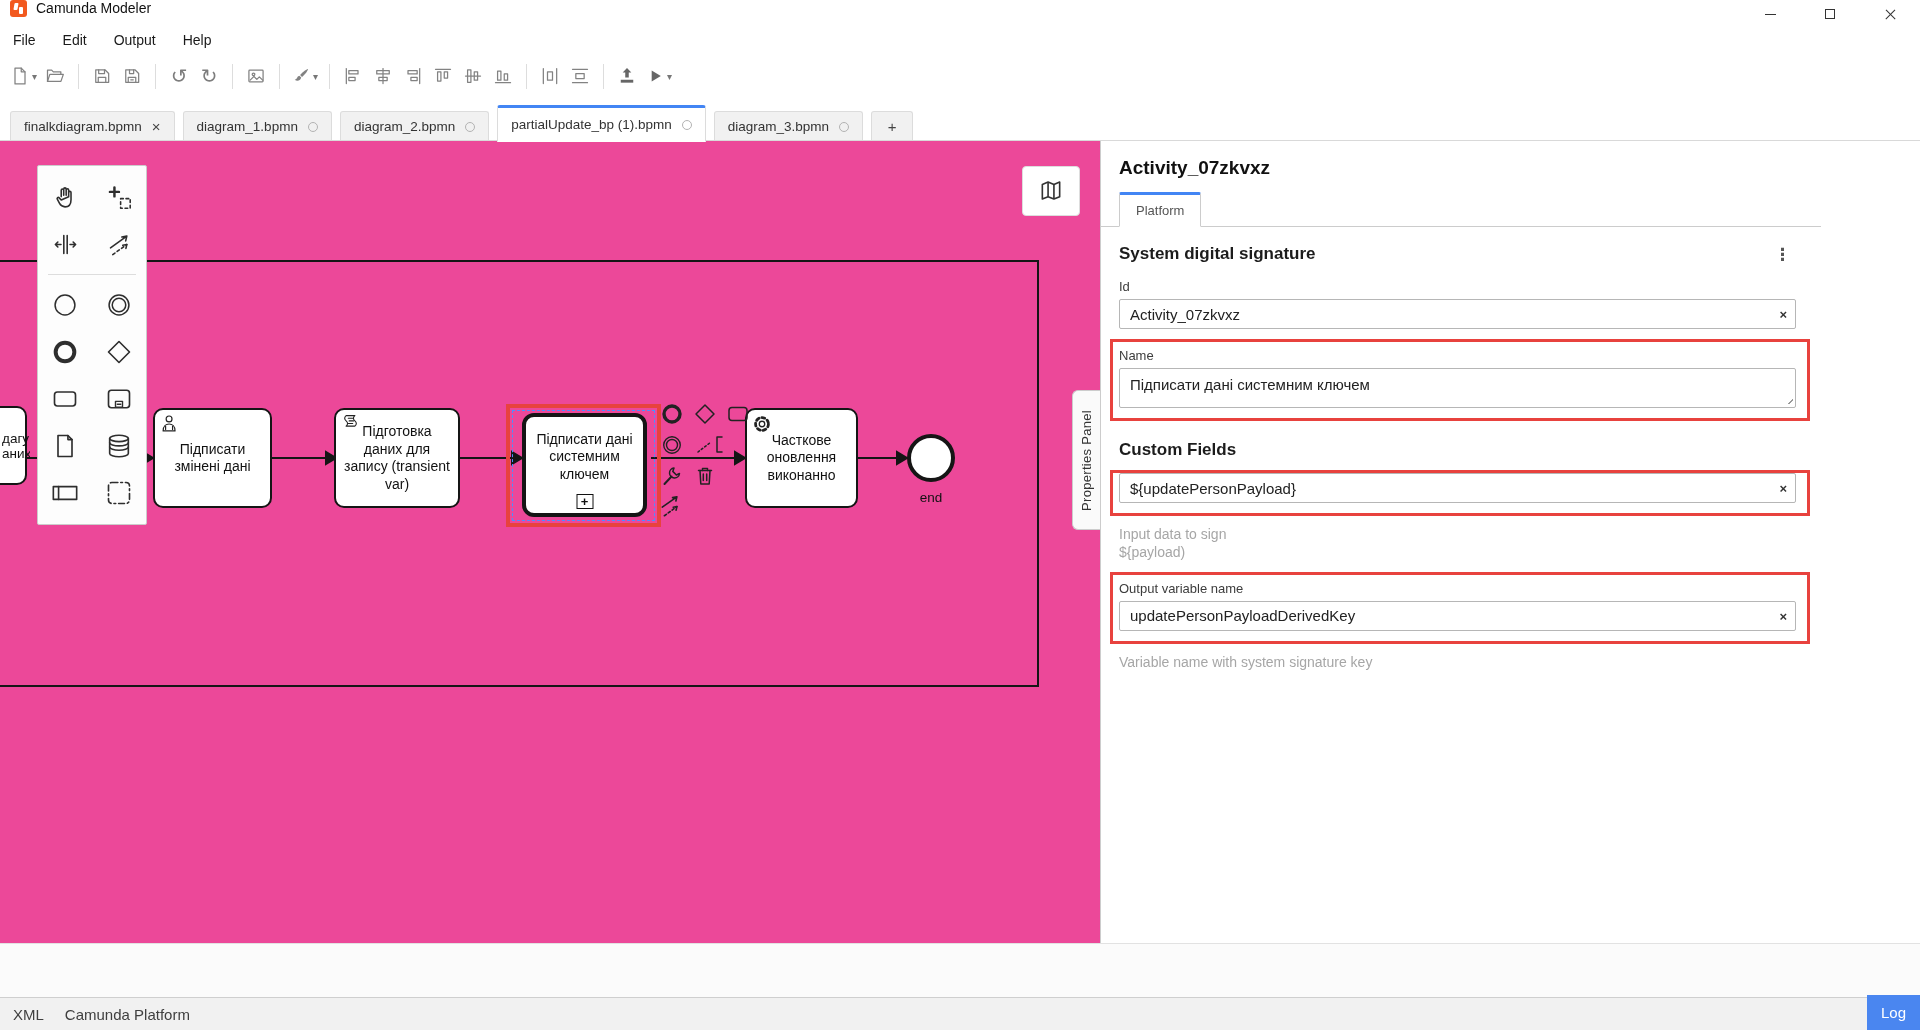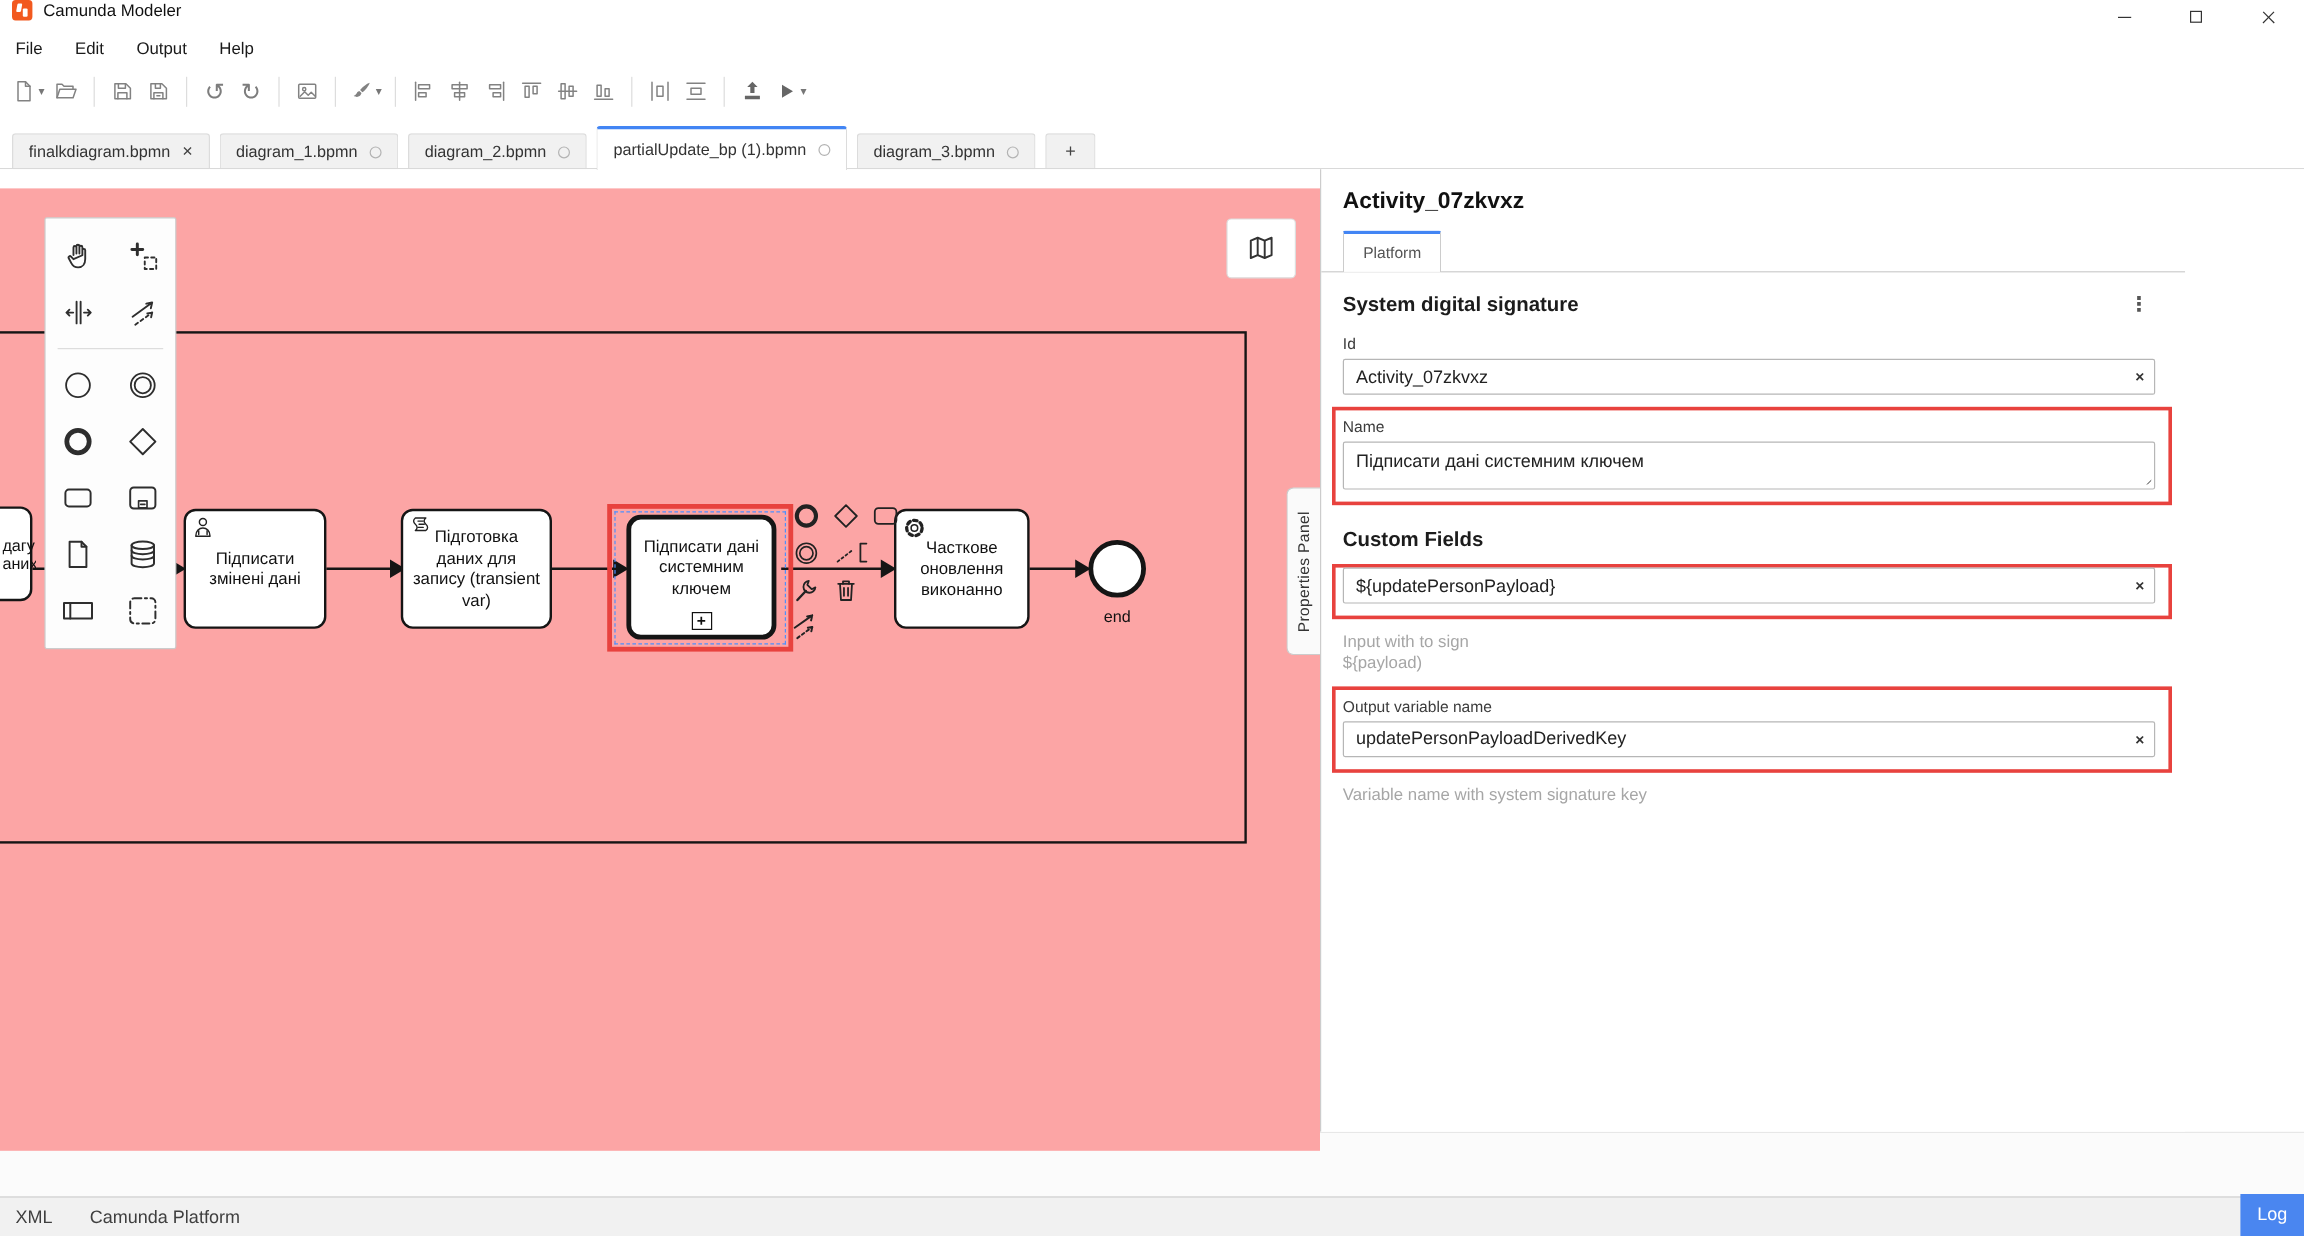--- a/index.html
+++ b/index.html
@@ -39,21 +39,21 @@
   .tabbar::after{content:'';position:absolute;left:0;right:0;bottom:0;height:1px;background:var(--border)}
   .tab{display:flex;align-items:center;gap:10px;background:#f1f1f1;border:1px solid #dcdcdc;border-bottom:none;
        border-radius:3px 3px 0 0;height:30px;padding:0 13px;margin-right:8px;font-size:13.5px;color:#333;white-space:nowrap}
   .tab.active{background:#fff;border-top:3px solid var(--blue);height:37px;z-index:3;margin-bottom:-1px;border-bottom:1px solid #fff}
   .dirty-dot{width:10px;height:10px;border:1.5px solid #b3b3b3;border-radius:50%;flex:none}
   .tab-close{font-size:15px;color:#444;line-height:1}
   .tab-plus{width:42px;justify-content:center;gap:0;font-size:15px;color:#444}
 
   
   .main{position:relative;height:802px;background:#fff}
-  .canvas{position:absolute;left:0;top:16px;width:1100px;height:802px;overflow:hidden;background:#fca5a5}
+  .canvas{position:absolute;left:0;top:0;width:1100px;height:802px;overflow:hidden;background:#ec4899}
   .flows{position:absolute;left:0;top:0;pointer-events:none}
 
   
   .palette{position:absolute;left:37px;top:24px;width:110px;background:#fdfdfd;border:1px solid #ccc;border-radius:2px;
            display:grid;grid-template-columns:1fr 1fr;padding:8px 0;z-index:10}
   .pal-entry{height:47px;display:flex;align-items:center;justify-content:center}
   .pal-sep{grid-column:1/3;height:1px;background:#ddd;margin:6px 10px}
   .picon{stroke:#2e2e2e;fill:none;stroke-width:1.4;stroke-linecap:round;stroke-linejoin:round}
 
   
@@ -108,21 +108,21 @@
   .name-area{width:100%;height:40px;border:1px solid #b6b6b6;border-radius:2px;padding:7px 26px 7px 10px;font-size:15px;color:#222;
              font-family:inherit;resize:none;outline:none;display:block}
   .grip{position:absolute;right:3px;bottom:4px;width:9px;height:9px;clip-path:polygon(100% 0,100% 100%,0 100%);
         background:repeating-linear-gradient(135deg,#999 0 1.5px,transparent 1.5px 4.5px)}
   .hint{color:#a6a6a6;font-size:14px;line-height:1.32;margin-top:9px}
   .hint.cont{margin-top:0}
   .h2-custom{display:block;margin-top:19px}
 
   
   .bottom-strip{height:54px;background:#fbfbfb;border-top:1px solid #e2e2e2}
-  .statusbar{height:33px;background:#f1f1f1;border-top:1px solid #cfcfcf;display:flex;align-items:center;gap:31px;
+  .statusbar{height:33px;background:#f1f1f1;border-top:1px solid #cfcfcf;display:flex;align-items:center;gap:21px;
              padding-left:13px;font-size:15px;color:#3f3f3f;position:relative}
   .log-btn{position:absolute;right:0;bottom:0;width:53px;height:35px;background:#4a86f0;color:#fff;display:flex;
            align-items:center;justify-content:center;font-size:15px}
 </style>
 </head>
 <body>
 
 <div class="titlebar">
   <span class="app-icon"></span>
   <span>Camunda Modeler</span>
@@ -538,21 +538,21 @@
       </div>
 
       <span class="h2-custom">Custom Fields</span>
 
       <div class="hl-group">
         <div class="input-wrap">
           <input class="text-input" type="text" value="${updatePersonPayload}" style="">
           <span class="clear-x">×</span>
         </div>
       </div>
-      <div class="hint">Input with to sign</div>
+      <div class="hint">Input data to sign</div>
       <div class="hint cont">${payload)</div>
 
       <div class="hl-group">
         <div class="field-label">Output variable name</div>
         <div class="input-wrap">
           <input class="text-input" type="text" value="updatePersonPayloadDerivedKey" style="">
           <span class="clear-x">×</span>
         </div>
       </div>
       <div class="hint">Variable name with system signature key</div>

